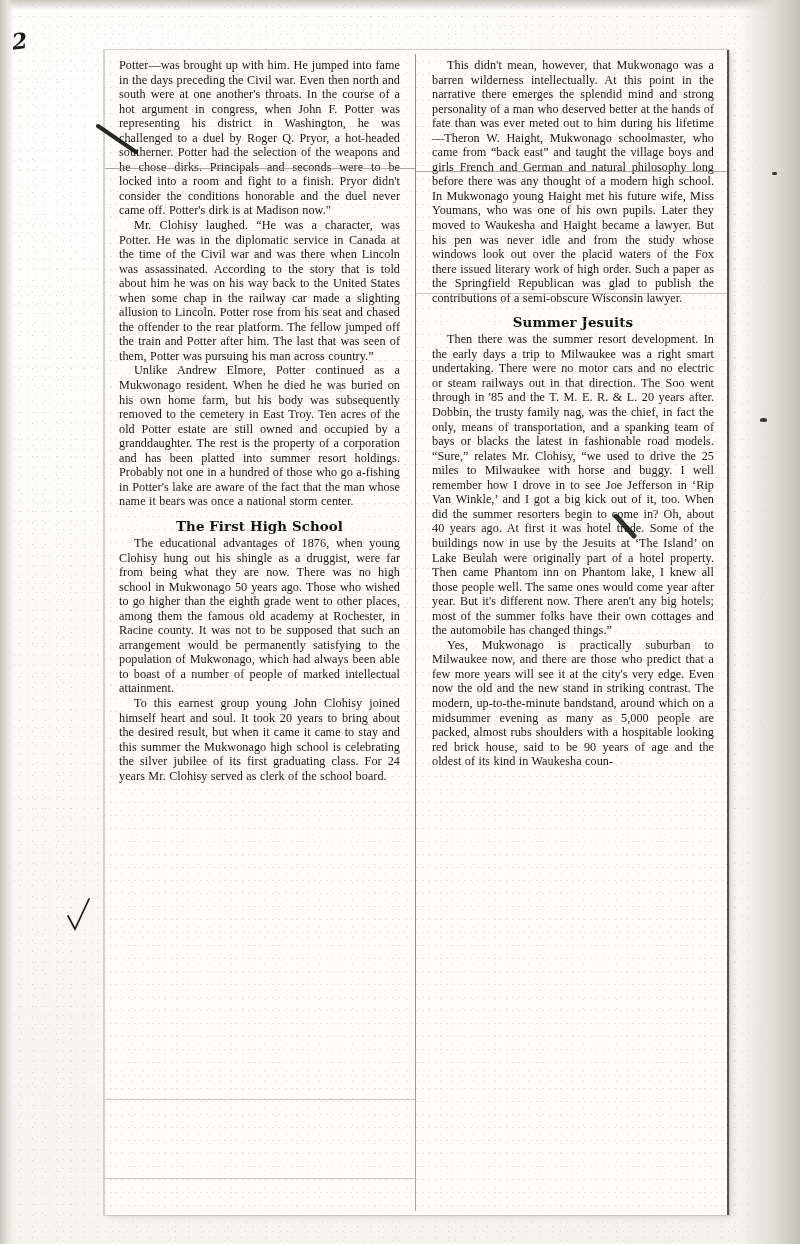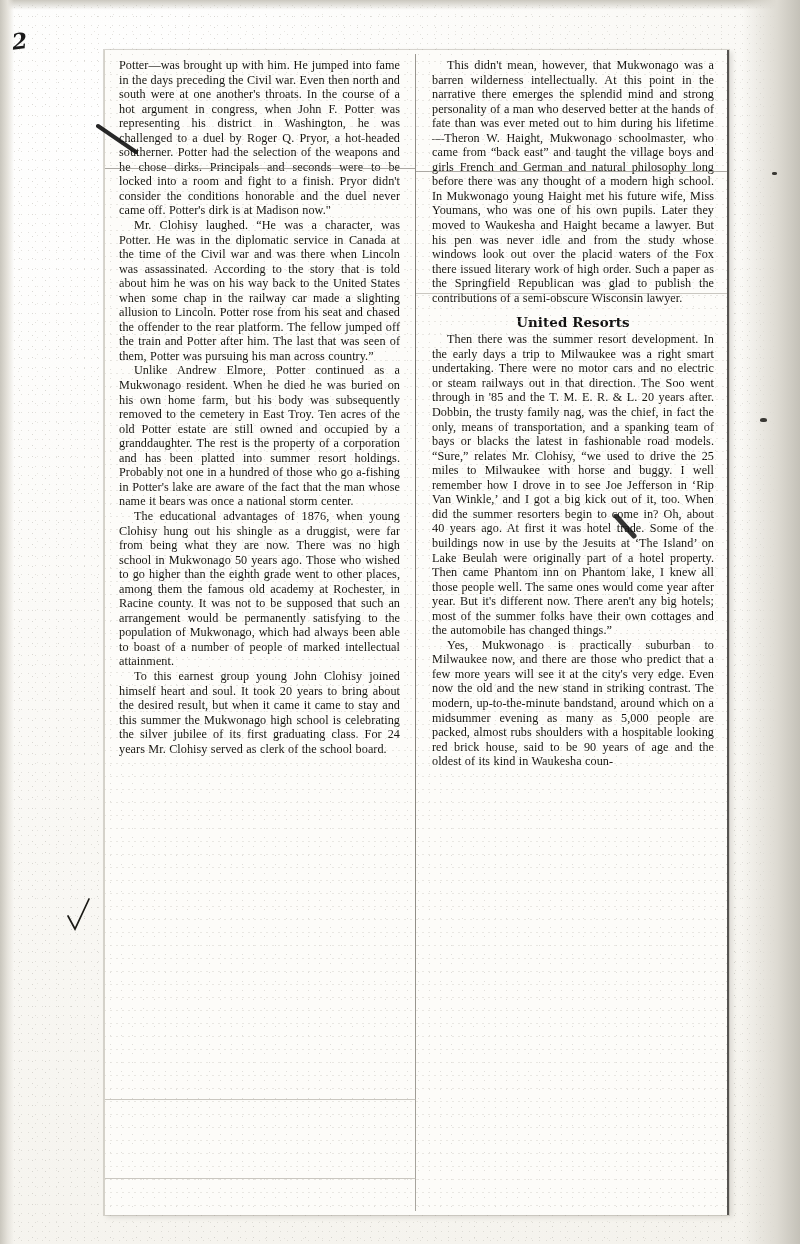--- a/index.html
+++ b/index.html
@@ -141,27 +141,28 @@
   <div id="clipping">
 
     <div id="column-rule"></div>
 
     <div class="cols">
 
       <div class="col left">
         <p class="para cont">Potter—was brought up with him. He jumped into fame in the days preceding the Civil war. Even then north and south were at one another's throats. In the course of a hot argument in congress, when John F. Potter was representing his district in Washington, he was challenged to a duel by Roger Q. Pryor, a hot-headed southerner. Potter had the selection of the weapons and he chose dirks. Principals and seconds were to be locked into a room and fight to a finish. Pryor didn't consider the conditions honorable and the duel never came off. Potter's dirk is at Madison now."</p>
         <p class="para">Mr. Clohisy laughed. “He was a character, was Potter. He was in the diplomatic service in Canada at the time of the Civil war and was there when Lincoln was assassinated. According to the story that is told about him he was on his way back to the United States when some chap in the railway car made a slighting allusion to Lincoln. Potter rose from his seat and chased the offender to the rear platform. The fellow jumped off the train and Potter after him. The last that was seen of them, Potter was pursuing his man across country.”</p>
         <p class="para">Unlike Andrew Elmore, Potter continued as a Mukwonago resident. When he died he was buried on his own home farm, but his body was subsequently removed to the cemetery in East Troy. Ten acres of the old Potter estate are still owned and occupied by a granddaughter. The rest is the property of a corporation and has been platted into summer resort holdings. Probably not one in a hundred of those who go a-fishing in Potter's lake are aware of the fact that the man whose name it bears was once a national storm center.</p>
+        <h3 class="subhead">The First High School</h3>
         <p class="para">The educational advantages of 1876, when young Clohisy hung out his shingle as a druggist, were far from being what they are now. There was no high school in Mukwonago 50 years ago. Those who wished to go higher than the eighth grade went to other places, among them the famous old academy at Rochester, in Racine county. It was not to be supposed that such an arrangement would be permanently satisfying to the population of Mukwonago, which had always been able to boast of a number of people of marked intellectual attainment.</p>
         <p class="para">To this earnest group young John Clohisy joined himself heart and soul. It took 20 years to bring about the desired result, but when it came it came to stay and this summer the Mukwonago high school is celebrating the silver jubilee of its first graduating class. For 24 years Mr. Clohisy served as clerk of the school board.</p>
       </div>
 
       <div class="col right">
         <p class="para">This didn't mean, however, that Mukwonago was a barren wilderness intellectually. At this point in the narrative there emerges the splendid mind and strong personality of a man who deserved better at the hands of fate than was ever meted out to him during his lifetime—Theron W. Haight, Mukwonago schoolmaster, who came from “back east” and taught the village boys and girls French and German and natural philosophy long before there was any thought of a modern high school. In Mukwonago young Haight met his future wife, Miss Youmans, who was one of his own pupils. Later they moved to Waukesha and Haight became a lawyer. But his pen was never idle and from the study whose windows look out over the placid waters of the Fox there issued literary work of high order. Such a paper as the Springfield Republican was glad to publish the contributions of a semi-obscure Wisconsin lawyer.</p>
-        <h3 class="subhead">United Resorts</h3>
+        <h3 class="subhead">Summer Jesuits</h3>
         <p class="para">Then there was the summer resort development. In the early days a trip to Milwaukee was a right smart undertaking. There were no motor cars and no electric or steam railways out in that direction. The Soo went through in '85 and the T. M. E. R. &amp; L. 20 years after. Dobbin, the trusty family nag, was the chief, in fact the only, means of transportation, and a spanking team of bays or blacks the latest in fashionable road models. “Sure,” relates Mr. Clohisy, “we used to drive the 25 miles to Milwaukee with horse and buggy. I well remember how I drove in to see Joe Jefferson in ‘Rip Van Winkle,’ and I got a big kick out of it, too. When did the summer resorters begin to come in? Oh, about 40 years ago. At first it was hotel trade. Some of the buildings now in use by the Jesuits at ‘The Island’ on Lake Beulah were originally part of a hotel property. Then came Phantom inn on Phantom lake, I knew all those people well. The same ones would come year after year. But it's different now. There aren't any big hotels; most of the summer folks have their own cottages and the automobile has changed things.”</p>
         <p class="para">Yes, Mukwonago is practically suburban to Milwaukee now, and there are those who predict that a few more years will see it at the city's very edge. Even now the old and the new stand in striking contrast. The modern, up-to-the-minute bandstand, around which on a midsummer evening as many as 5,000 people are packed, almost rubs shoulders with a hospitable looking red brick house, said to be 90 years of age and the oldest of its kind in Waukesha coun-</p>
       </div>
     </div>
 
     <div class="seam" style="top:118px;left:0;right:50%;"></div>
     <div class="seam" style="top:121px;left:50%;right:0;"></div>
     <div class="seam soft" style="top:243px;left:50%;right:0;"></div>
     <div class="seam soft" style="top:1049px;left:0;right:50%;"></div>
     <div class="seam soft" style="top:1128px;left:0;right:50%;"></div>

